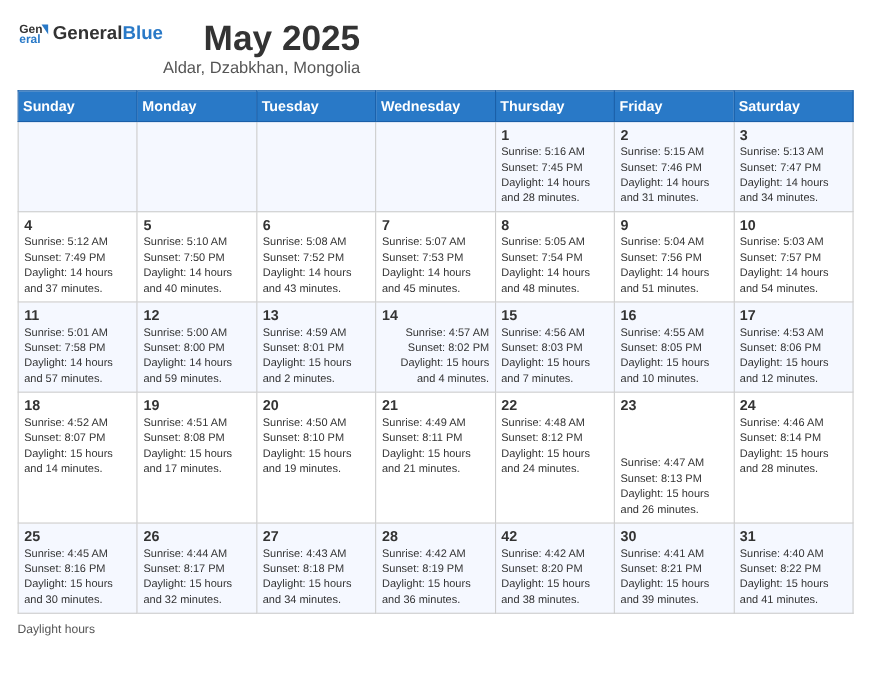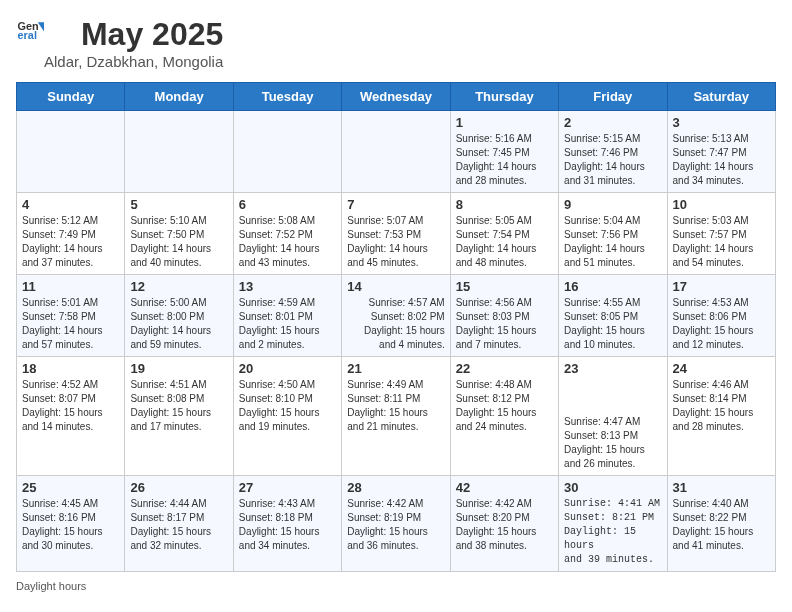--- a/index.html
+++ b/index.html
@@ -38,21 +38,21 @@
       color: #555;
     }
     .calendar {
       width: 100%;
       border-collapse: collapse;
       border: 1px solid #ccc;
     }
     .calendar th {
       background-color: #2979c7;
       color: #fff;
-      text-align: center;
+      text-align: left;
       padding: 6px 4px;
       font-size: 13px;
       border: 1px solid #1a5fa8;
     }
     .calendar td {
       vertical-align: top;
       padding: 4px 5px;
       border: 1px solid #ccc;
       font-size: 10.5px;
       color: #333;
@@ -89,20 +89,23 @@
 </head>
 <body>
 
 <div class="header">
   <div class="logo">
     <svg class="logo-icon" viewBox="0 0 36 36" xmlns="http://www.w3.org/2000/svg">
       <text x="2" y="18" font-size="14" font-weight="bold" fill="#333">Gen</text>
       <text x="2" y="30" font-size="14" font-weight="bold" fill="#2979c7">eral</text>
       <polygon points="28,8 36,8 36,20" fill="#2979c7"></polygon>
     </svg>
+    <div>
+      <span style="font-size:17px;font-weight:bold;color:#333;">General</span><span style="font-size:17px;font-weight:bold;color:#2979c7;">Blue</span>
+    </div>
   </div>
   <div class="title-block">
     <div class="month-title">May 2025</div>
     <div class="location-title">Aldar, Dzabkhan, Mongolia</div>
   </div>
 </div>
 
 <table class="calendar">
   <thead>
     <tr>
@@ -327,21 +330,21 @@
         </td>
         <td>
           <div class="day-number">42</div>
           <div class="day-detail" style="white-space: pre-line;">Sunrise: 4:42 AM
 Sunset: 8:20 PM
 Daylight: 15 hours
 and 38 minutes.</div>
         </td>
         <td>
           <div class="day-number">30</div>
-          <div class="day-detail" style="white-space: pre-line; font-family: Liberation Mono, monospace;">Sunrise: 4:41 AM
+          <div class="day-detail" style="white-space: pre-line;">Sunrise: 4:41 AM
 Sunset: 8:21 PM
 Daylight: 15 hours
 and 39 minutes.</div>
         </td>
         <td>
           <div class="day-number">31</div>
           <div class="day-detail" style="white-space: pre-line;">Sunrise: 4:40 AM
 Sunset: 8:22 PM
 Daylight: 15 hours
 and 41 minutes.</div>

